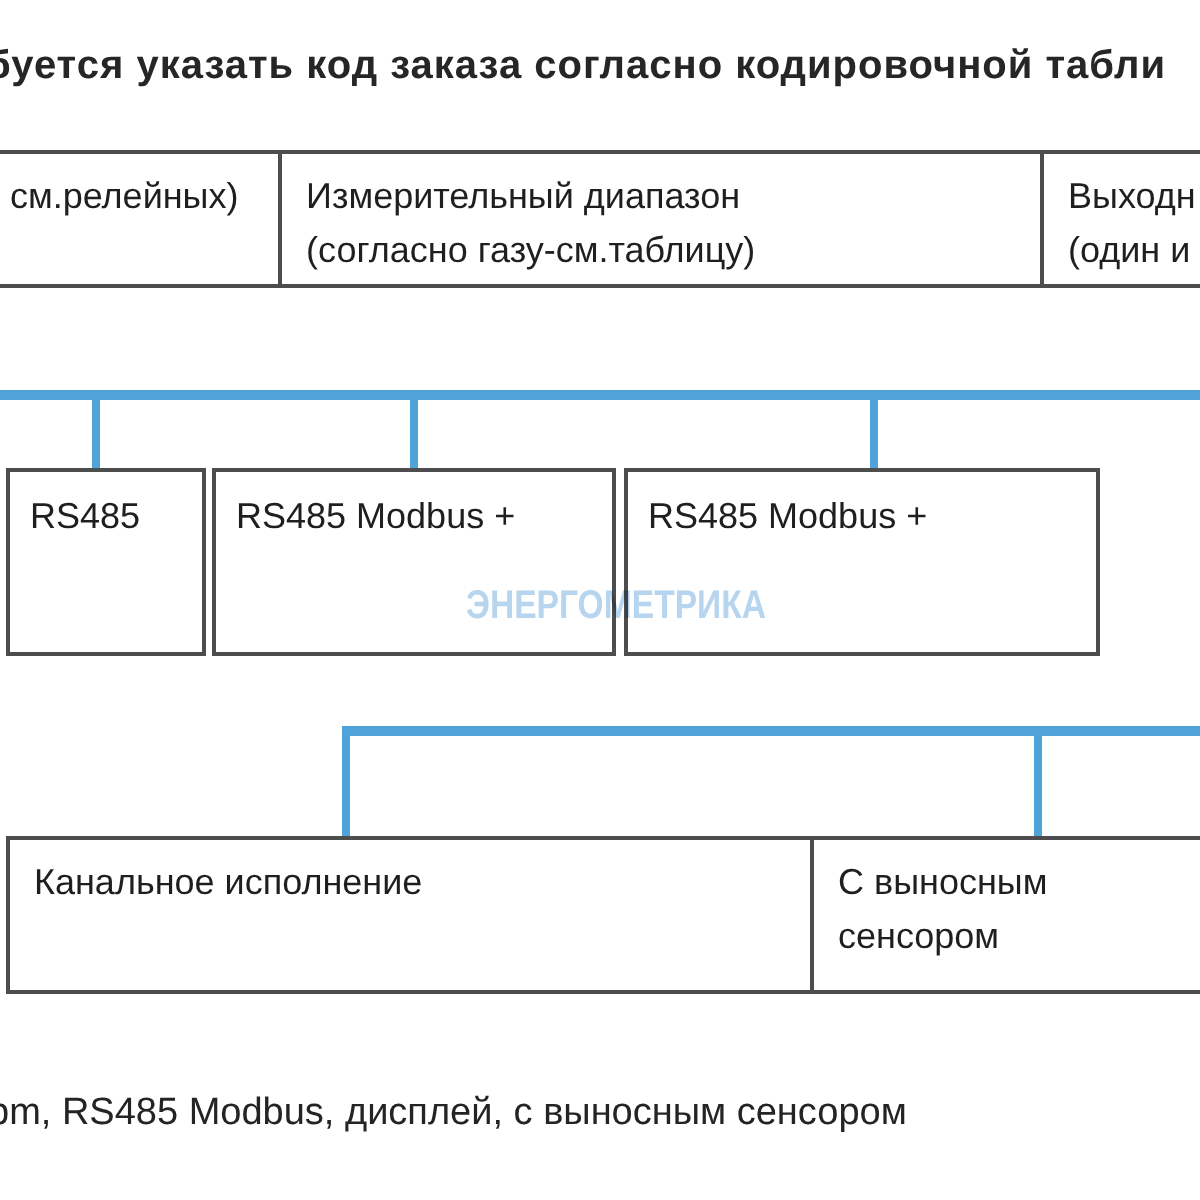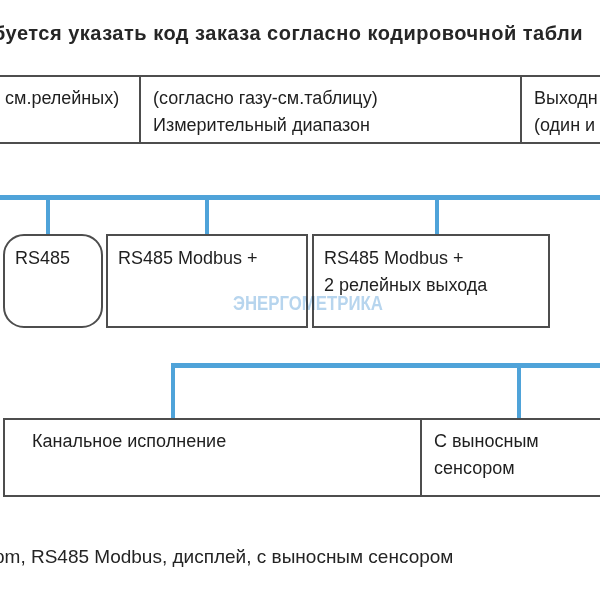--- a/index.html
+++ b/index.html
@@ -17,25 +17,25 @@
   .tbl{position:absolute;display:flex;border:2px solid var(--border_gray,#4d4d4d);box-sizing:border-box;background:#fff;}
   .cell{box-sizing:border-box;padding:8px 12px;font-size:18px;line-height:27px;white-space:nowrap;overflow:hidden;}
   .cell + .cell{border-left:2px solid var(--border_gray,#4d4d4d);}
   .box{position:absolute;border:2px solid var(--border_gray,#4d4d4d);box-sizing:border-box;background:#fff;
        padding:9px 10px;font-size:18px;line-height:27px;white-space:nowrap;overflow:hidden;}
   
   .row1{left:-30px;top:75px;width:690px;height:69px;}
   .row1 .c1{width:167px;padding-left:33px;}
   .row1 .c2{width:381px;}
   .row1 .c3{flex:1;}
-  .b1{left:3px;top:234px;width:100px;height:94px;border-radius:21px;}
+  .b1{left:3px;top:234px;width:100px;height:94px;}
   .b2{left:106px;top:234px;width:202px;height:94px;}
   .b3{left:312px;top:234px;width:238px;height:94px;}
   .row3{left:3px;top:418px;width:657px;height:79px;}
-  .row3 .c1{width:400px;margin-left:15px;}
+  .row3 .c1{width:400px;}
   .row3 .c2{flex:1;}
   
   .hline,.vline{position:absolute;background:var(--connector_blue,#4fa3d9);}
   .h1{left:0;top:195px;width:600px;height:5px;}
   .v1a{left:46px;top:199px;width:4px;height:36px;}
   .v1b{left:205px;top:199px;width:4px;height:36px;}
   .v1c{left:435px;top:199px;width:4px;height:36px;}
   .h2{left:171px;top:363px;width:429px;height:5px;}
   .v2a{left:171px;top:363px;width:4px;height:56px;}
   .v2b{left:517px;top:367px;width:4px;height:52px;}
@@ -56,43 +56,42 @@
 
   <div class="title-clip">
     <span>буется указать код заказа согласно кодировочной табли</span>
   </div>
 
   <div class="tbl row1">
     <div class="cell c1">
       <div>см.релейных)</div>
     </div>
     <div class="cell c2">
+      <div>Измерительный диапазон</div>
       <div>(согласно газу-см.таблицу)</div>
-      <div>Измерительный диапазон</div>
     </div>
     <div class="cell c3">
       <div>Выходн</div>
       <div>(один и</div>
     </div>
   </div>
 
   <div class="hline h1"></div>
   <div class="vline v1a"></div>
   <div class="vline v1b"></div>
   <div class="vline v1c"></div>
 
   <div class="box b1">
     <div>RS485</div>
   </div>
   <div class="box b2">
     <div>RS485 Modbus +</div>
   </div>
   <div class="box b3">
     <div>RS485 Modbus +</div>
-    <div>2 релейных выхода</div>
   </div>
 
   <div class="watermark">ЭНЕРГОМЕТРИКА</div>
 
   <div class="hline h2"></div>
   <div class="vline v2a"></div>
   <div class="vline v2b"></div>
 
   <div class="tbl row3">
     <div class="cell c1">

